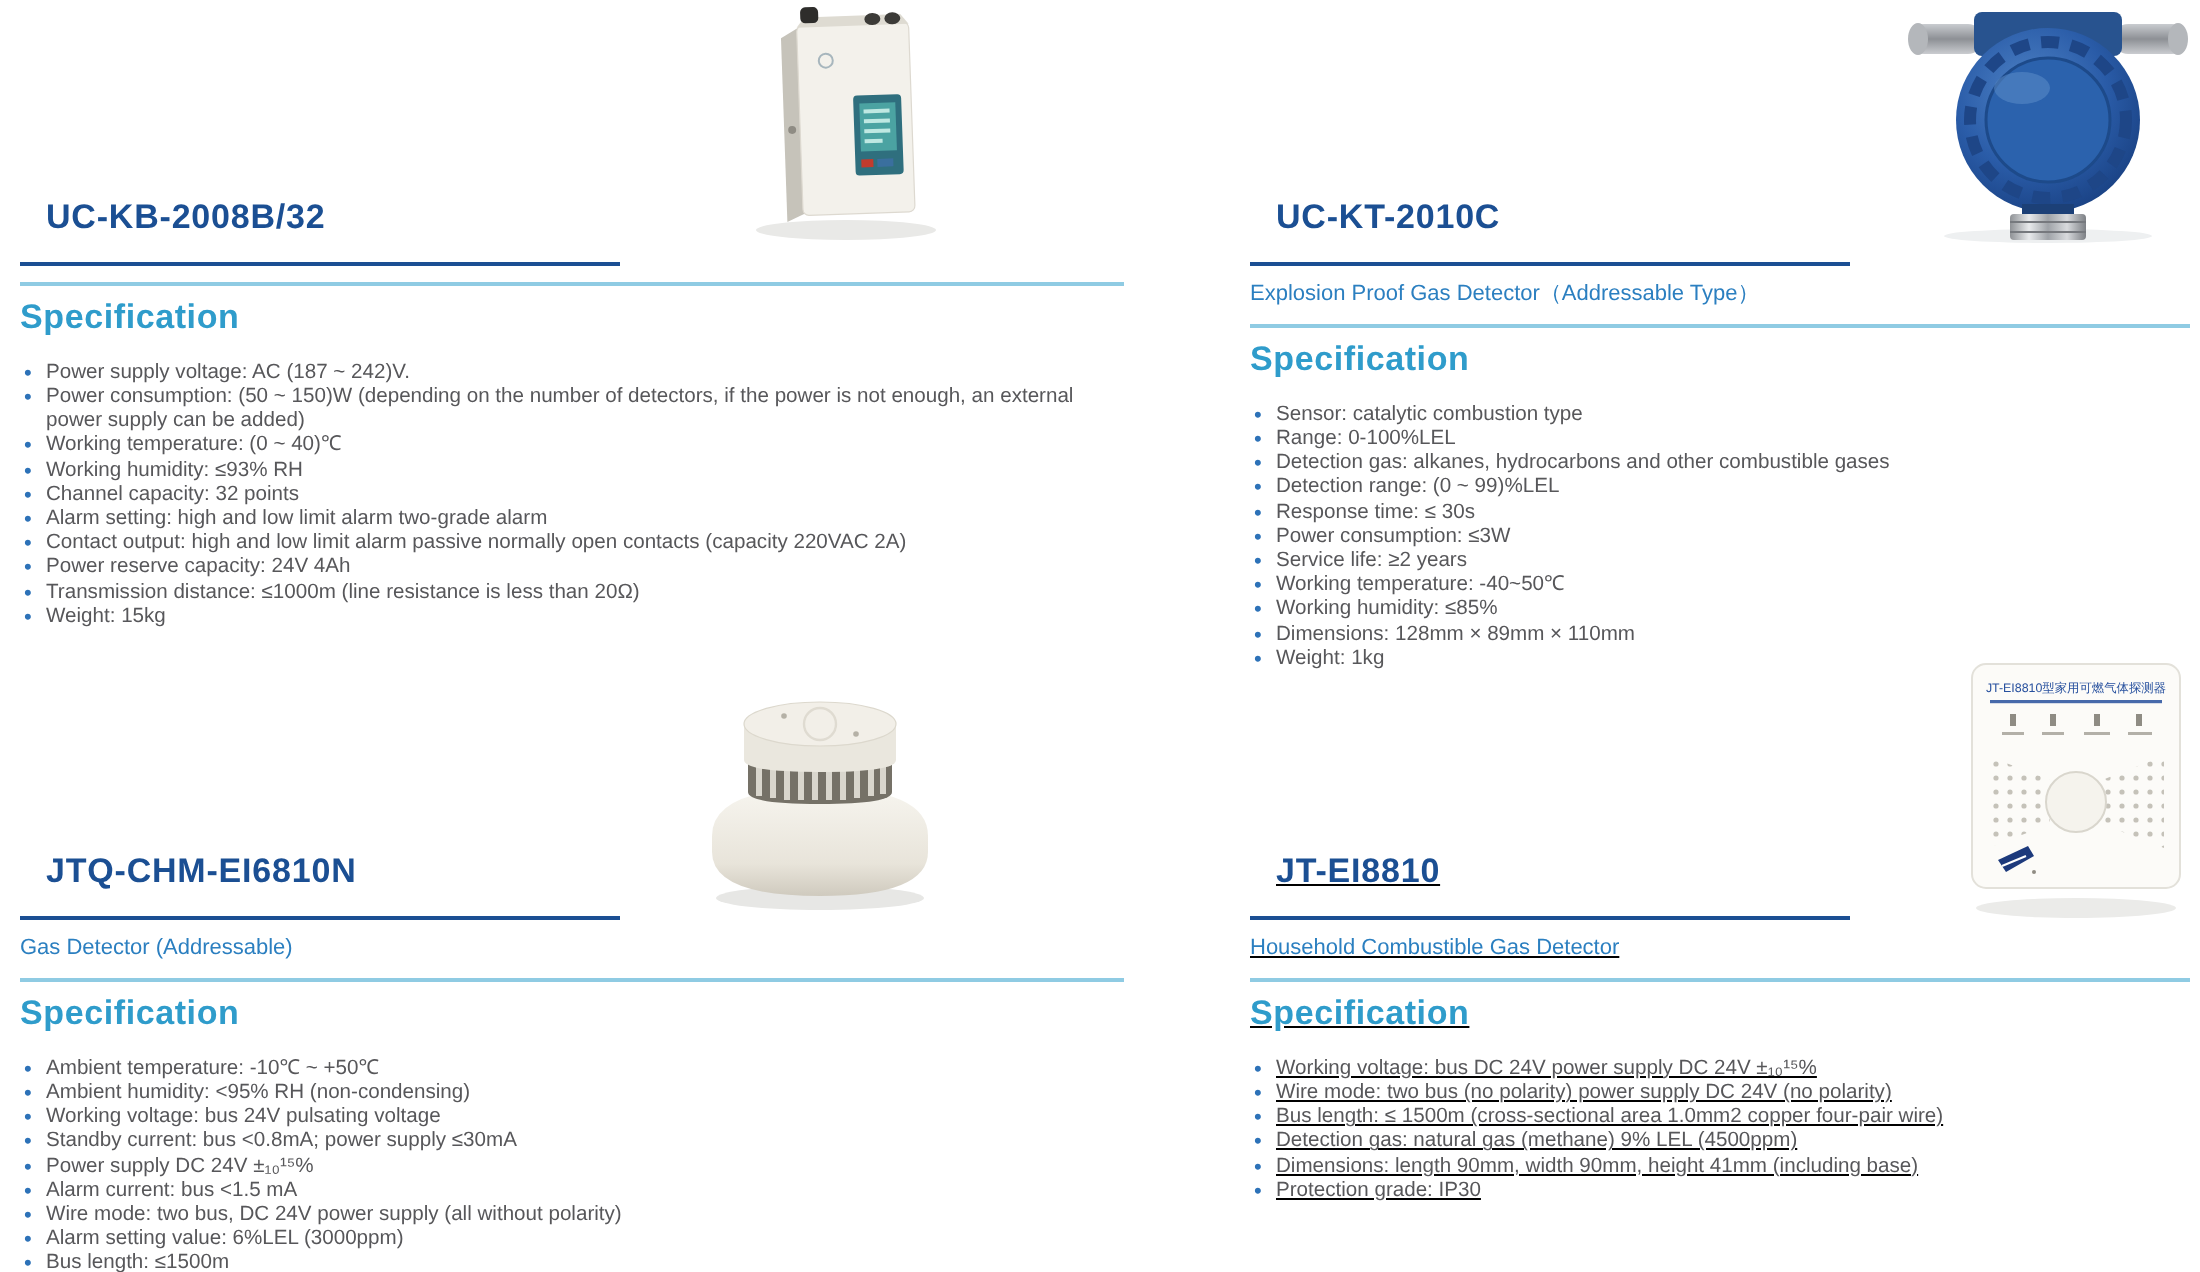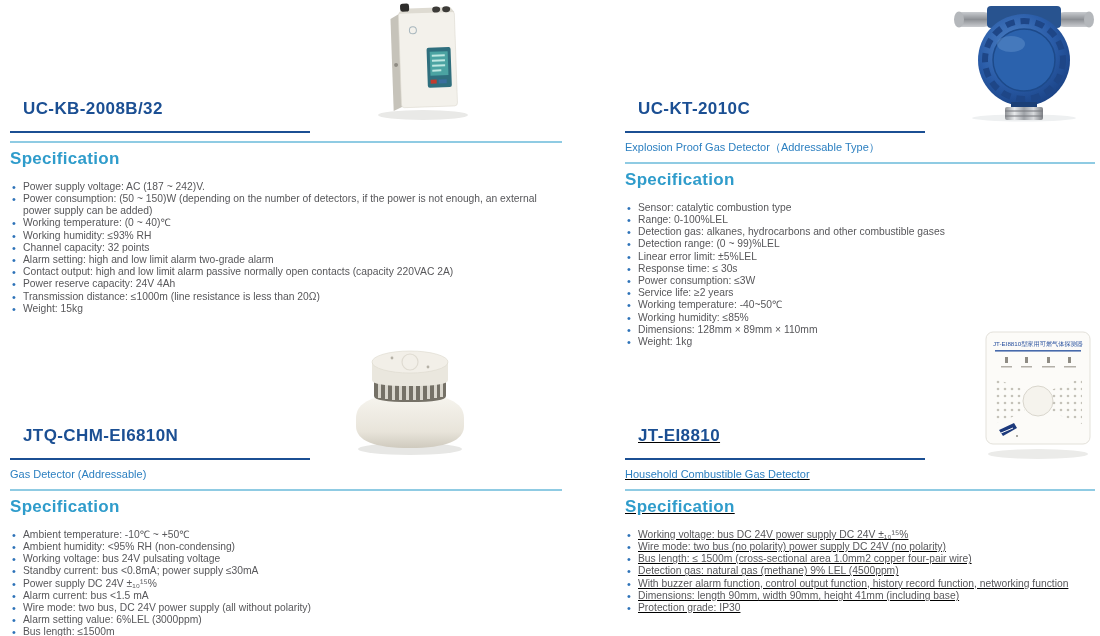--- a/index.html
+++ b/index.html
@@ -68,21 +68,20 @@
   <h1 class="model">UC-KT-2010C</h1>
   <div class="model-rule"></div>
   <div class="subtitle">Explosion Proof Gas Detector（Addressable Type）</div>
   <div class="section-rule" style="width:470px;"></div>
   <h2 class="spec-heading">Specification</h2>
   <ul class="specs">
       <li>Sensor: catalytic combustion type</li>
       <li>Range: 0-100%LEL</li>
       <li>Detection gas: alkanes, hydrocarbons and other combustible gases</li>
       <li>Detection range: (0 ~ 99)%LEL</li>
-      <li>Linear error limit: ±5%LEL</li>
       <li>Response time: ≤ 30s</li>
       <li>Power consumption: ≤3W</li>
       <li>Service life: ≥2 years</li>
       <li>Working temperature: -40~50℃</li>
       <li>Working humidity: ≤85%</li>
       <li>Dimensions: 128mm × 89mm × 110mm</li>
       <li>Weight: 1kg</li>
     </ul>
 </section>
 
@@ -110,21 +109,20 @@
   <h1 class="model">JT-EI8810</h1>
   <div class="model-rule"></div>
   <div class="subtitle">Household Combustible Gas Detector</div>
   <div class="section-rule" style="width:470px;"></div>
   <h2 class="spec-heading">Specification</h2>
   <ul class="specs">
       <li>Working voltage: bus DC 24V power supply DC 24V ±₁₀¹⁵%</li>
       <li>Wire mode: two bus (no polarity) power supply DC 24V (no polarity)</li>
       <li>Bus length: ≤ 1500m (cross-sectional area 1.0mm2 copper four-pair wire)</li>
       <li>Detection gas: natural gas (methane) 9% LEL (4500ppm)</li>
-      <li>With buzzer alarm function, control output function, history record function, networking function</li>
       <li>Dimensions: length 90mm, width 90mm, height 41mm (including base)</li>
       <li>Protection grade: IP30</li>
     </ul>
 </section>
 
 <div class="prod-img img1">
   <svg width="102" height="122" viewBox="0 0 102 122">
     <ellipse cx="51" cy="113" rx="45" ry="5" fill="#e9e9e7"></ellipse>
     <g transform="rotate(-2 51 60)">
       <polygon points="20,16 29,11 29,104 20,108" fill="#c6c3ba"></polygon>

